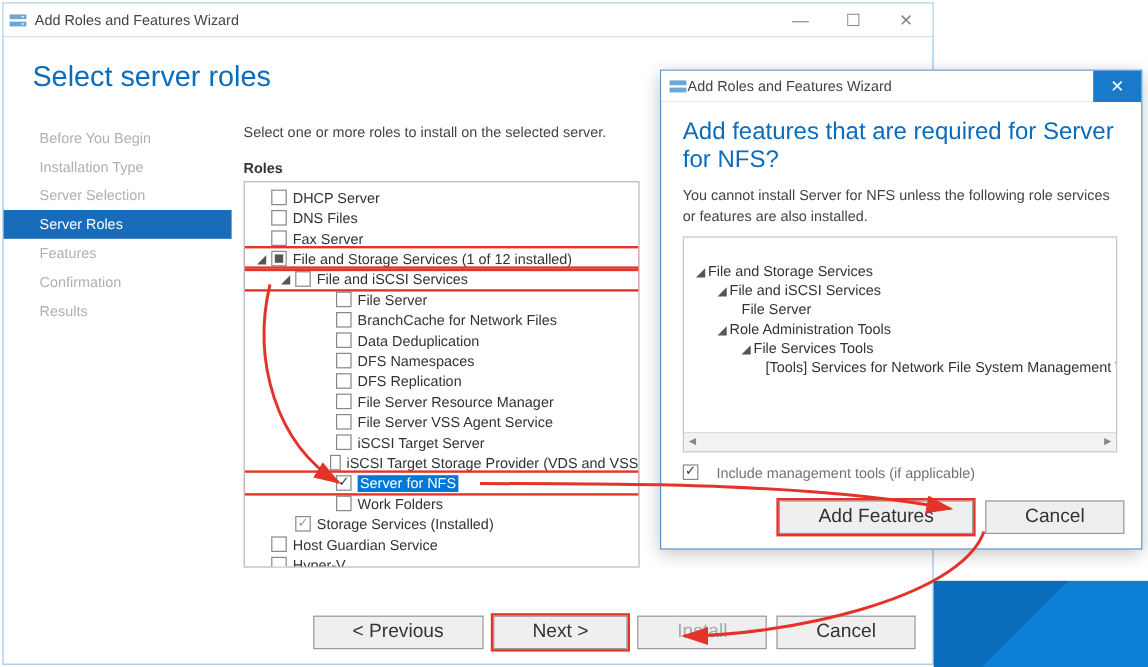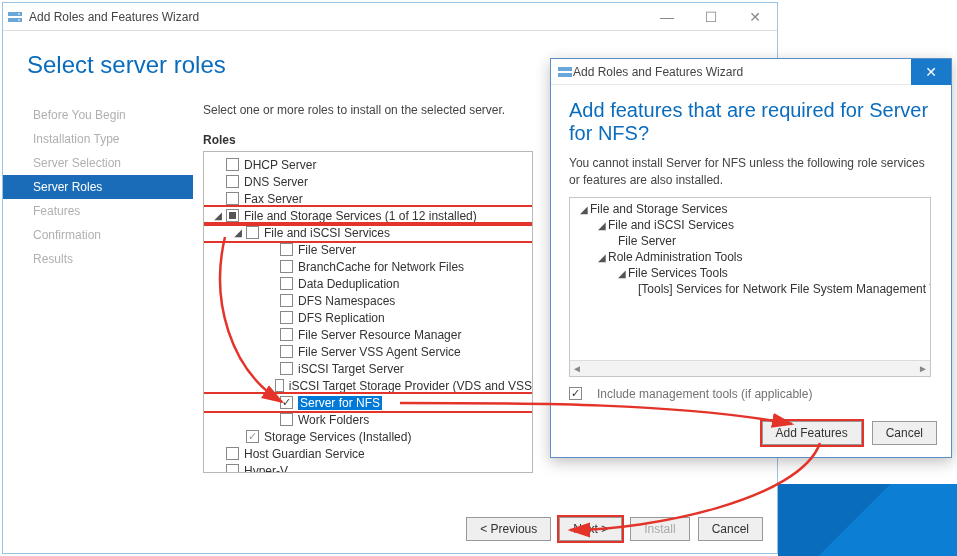--- a/index.html
+++ b/index.html
@@ -110,22 +110,22 @@
   .row.selected .label { background:#0078d7; color:#fff; padding:0 2px; }
   .hl-red { outline: 2px solid #e4342a; outline-offset: 0; }
   .bottom-buttons {
     position: absolute;
     right: 14px; bottom: 12px;
     display: flex; gap: 8px;
   }
   .btn {
     border: 1px solid #999;
     background: #efefef;
-    padding: 4px 13px;
-    font-size: 12px;
+    padding: 4px 32px;
+    font-size: 16px;
     color: #333;
     cursor: pointer;
   }
   .btn.disabled { color:#aaa; }
   
   .popup {
     position: absolute;
     left: 550px; top: 58px;
     width: 402px; height: 400px;
     border: 1px solid #5a8ec6;
@@ -154,21 +154,21 @@
   .popup-p { color:#444; font-size:12px; line-height:1.4; margin-bottom:8px; }
   .deps-box {
     border:1px solid #c6c6c6;
     width: 362px; height: 180px;
     overflow: hidden;
     background:#fff;
     padding:4px;
     position:relative;
   }
   .deps-box .trow { height:16px; font-size:12px; color:#333; white-space:nowrap; }
-  .t-i1 { padding-left:6px; }
+  .t-i1 { padding-left:6px;margin-top:17px; }
   .t-i2 { padding-left:24px; }
   .t-i3 { padding-left:44px; }
   .t-i4 { padding-left:64px; }
   .tri { display:inline-block; width:10px; color:#555; font-size:10px; }
   .deps-scroll {
     position:absolute; left:0; right:0; bottom:0; height:16px;
     border-top:1px solid #dcdcdc; background:#f3f3f3;
     display:flex; align-items:center; justify-content:space-between;
     padding:0 2px;
   }
@@ -230,21 +230,21 @@
     <div class="roles-label">Roles</div>
     <div class="roles-box" id="rolesbox">
         <div class="row indent-1">
           <span class="no-expander"></span>
           <span class="cb unchecked"></span>
           <span class="label">DHCP Server</span>
         </div>
         <div class="row indent-1">
           <span class="no-expander"></span>
           <span class="cb unchecked"></span>
-          <span class="label">DNS Server</span>
+          <span class="label">DNS Files</span>
         </div>
         <div class="row indent-1">
           <span class="no-expander"></span>
           <span class="cb unchecked"></span>
           <span class="label">Fax Server</span>
         </div>
         <div class="row indent-1 hl-red">
           <span class="expander">◢</span>
           <span class="cb mixed"></span>
           <span class="label">File and Storage Services (1 of 12 installed)</span>

